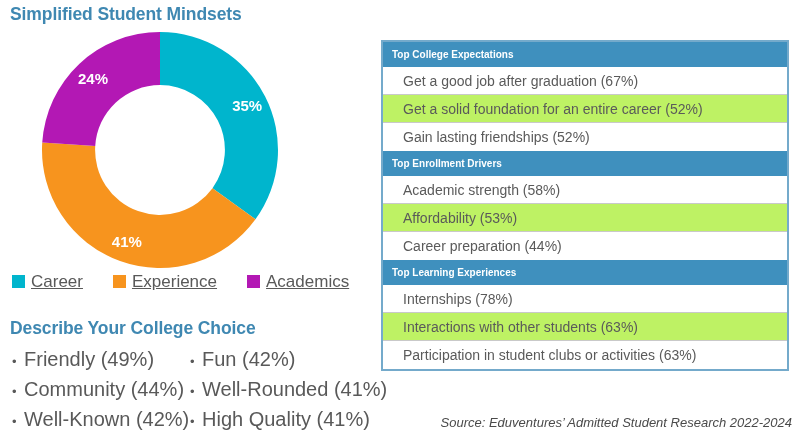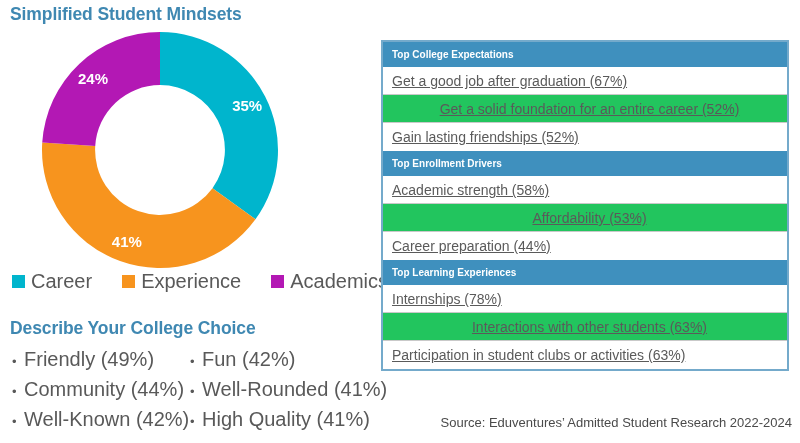--- a/index.html
+++ b/index.html
@@ -71,24 +71,25 @@
     align-items: center;
     margin-right: 30px;
   }
   .legend-swatch {
     width: 13px;
     height: 13px;
     margin-right: 6px;
     flex: 0 0 auto;
   }
   .legend-label {
-    font-size: 20px;
+    font-size: 17px;
     color: #595959;
     line-height: 1;
     white-space: nowrap;
+    text-decoration: underline;
   }
 
   
   #describe-title {
     position: absolute;
     left: 10px;
     top: 320px;
   }
   #describe-lists {
     position: absolute;
@@ -149,40 +150,39 @@
     line-height: 25px;
     padding-left: 9px;
     box-sizing: border-box;
     white-space: nowrap;
   }
   .attr-row {
     height: 28px;
     line-height: 28px;
     font-size: 14px;
     color: #5a5a5a;
-    padding-left: 9px;
+    padding-left: 20px;
     box-sizing: border-box;
     border-bottom: 1px solid #c9c9c9;
     white-space: nowrap;
     background: #ffffff;
-    text-decoration: underline;
   }
   .attr-row.alt {
-    background: #22c55e;
-    text-align: center;
+    background: #bef264;
   }
   .attr-row.last-in-group {
     border-bottom: none;
   }
 
   #source-note {
     position: absolute;
     right: 8px;
     top: 415px;
     font-size: 13px;
+    font-style: italic;
     color: #4a4a4a;
     white-space: nowrap;
   }
 </style>
 </head>
 <body>
 
 <div id="left-column">
 
   <div id="mindsets-title" class="panel-title">Simplified Student Mindsets</div>

